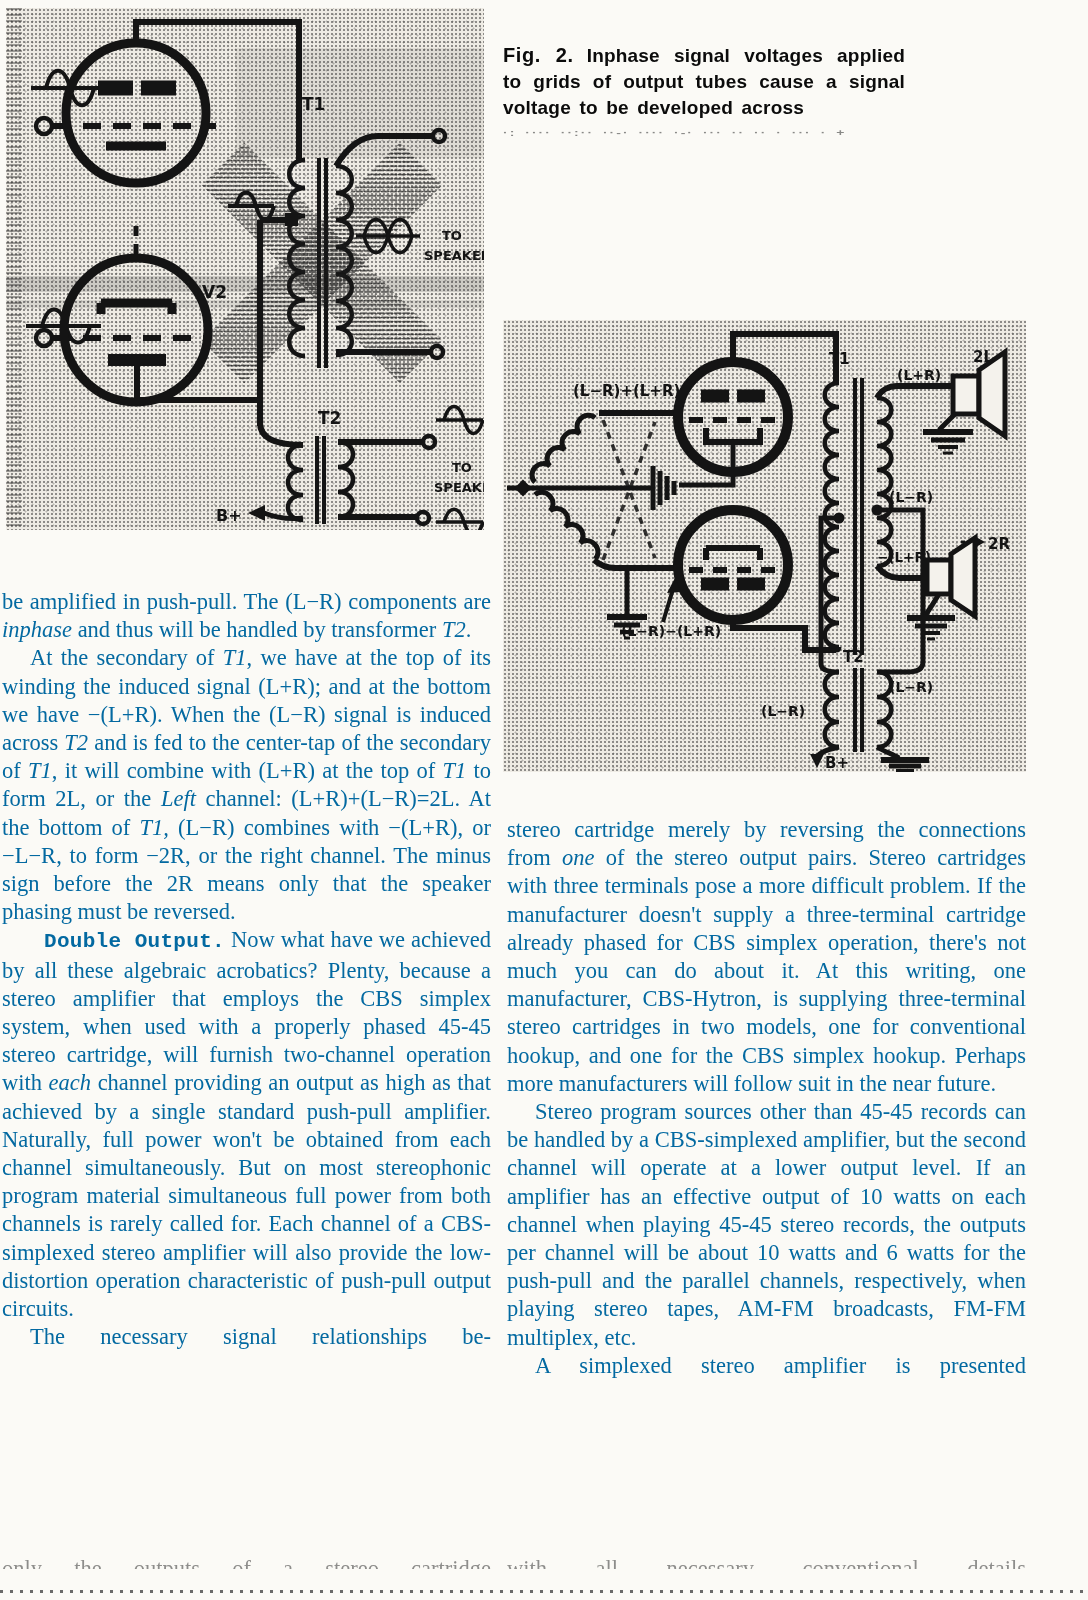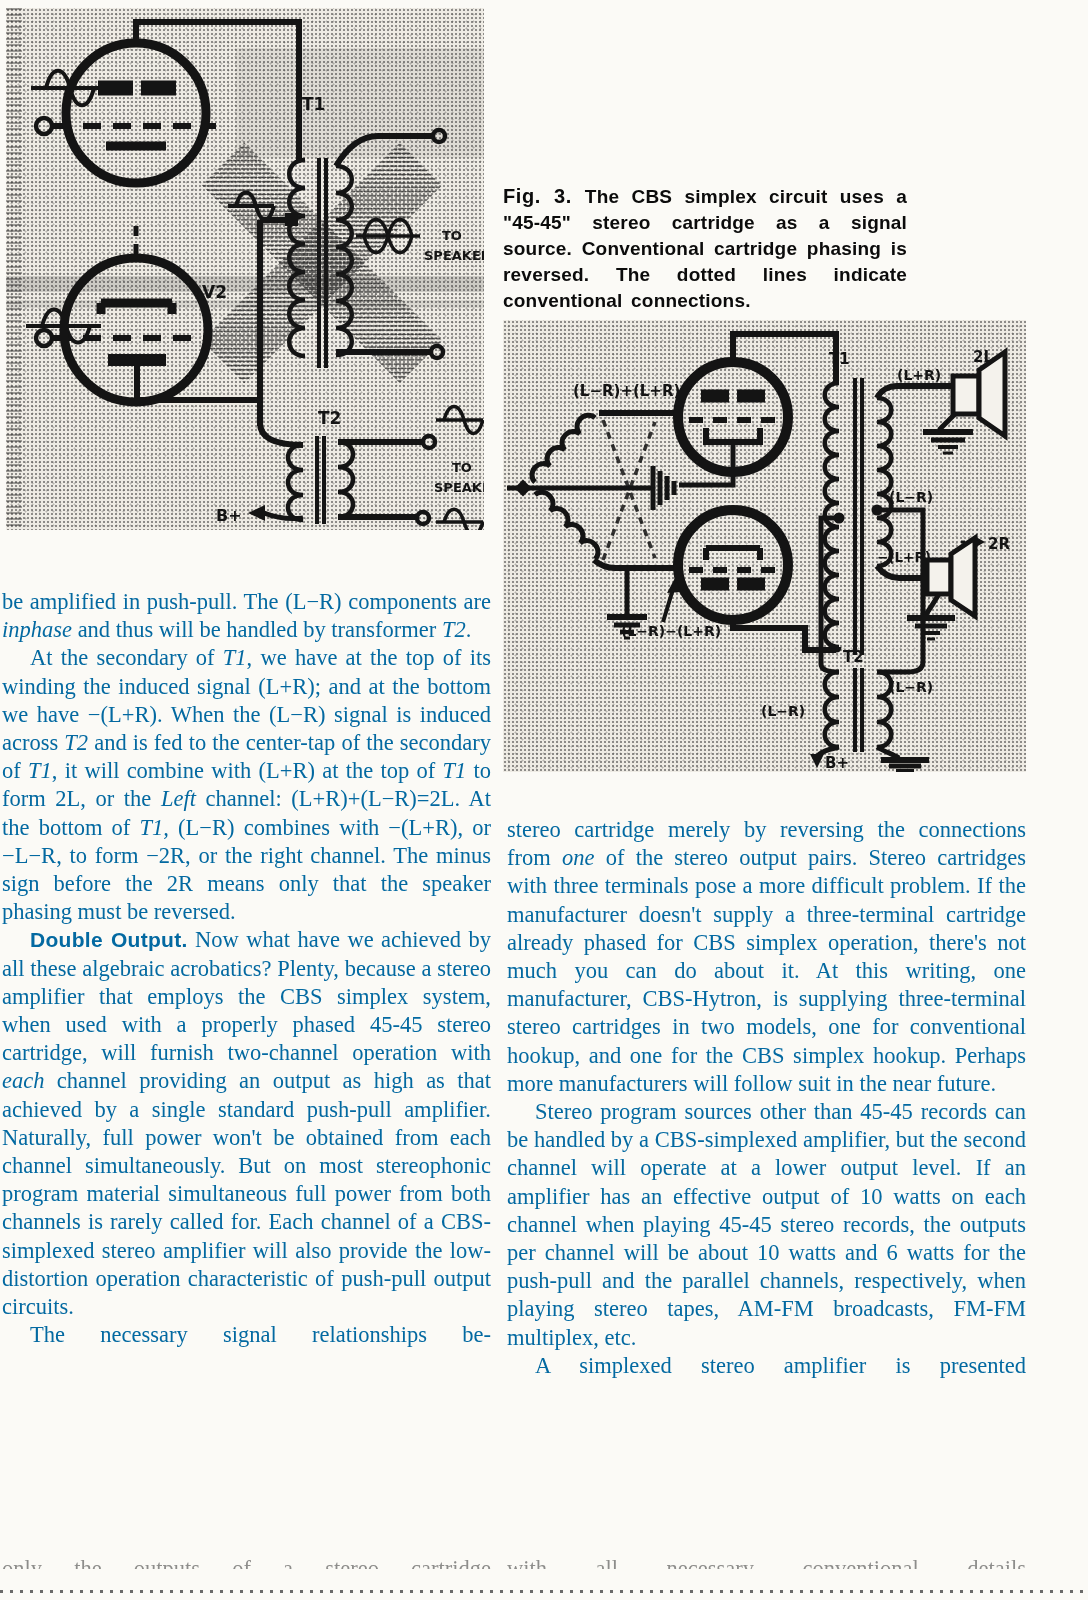--- a/index.html
+++ b/index.html
@@ -50,22 +50,23 @@
     position:absolute; font-size:22.5px; line-height:28.2px;
     text-align:justify; color:#0369a1;
   }
   .col-left {left:2px;  top:588px; width:489px;}
   .col-right{left:507px; top:816px; width:519px;}
   .bodycol p{margin:0;}
   .bodycol p.indent{text-indent:28px;}
   .bodycol p.force-just{text-align-last:justify;}
   .bodycol span.i{font-style:italic;}
   .bodycol span.runin{
-    font-family:Liberation Sans, sans-serif; font-weight:700; font-size:21px;
+    font-family:Liberation Mono, monospace; font-weight:700; font-size:21px;
     letter-spacing:.3px;
+    margin-left:14px;
   }
   
   .cutline{
     position:absolute; font-size:22.5px; line-height:26px; text-align:justify; text-align-last:justify;
     height:13px; overflow:hidden; opacity:.5; color:#222;
   }
   .cut-left {left:2px;  top:1556px; width:489px;}
   .cut-right{left:507px; top:1556px; width:519px;}
   .dotline{
     position:absolute; left:0; right:0; top:1590px; height:3px; opacity:.75;
@@ -171,24 +172,25 @@
       </g>
       <text x="446" y="464" font-size="13">TO</text>
       <text x="428" y="484" font-size="13">SPEAKER</text>
       <g>
         <path class="wire" d="M430 514 H477" stroke-width="3.5"></path>
         <path class="wire" d="M438 514 C443 497 453 497 458 514 C463 531 472 531 477 514" stroke-width="3.5"></path>
       </g>
     </svg>
   </div>
 
-
-  <div class="caption cap3">
-    <p><span class="fig-label">Fig. 3.</span><span>The CBS simplex circuit uses a "45-45" stereo cartridge as a signal source. Conventional cartridge phasing is reversed. The dotted lines indicate conventional connections.</span></p>
+  <div class="caption cap2">
+    <p><span class="fig-label">Fig. 2.</span><span>Inphase signal voltages applied to grids of output tubes cause a signal voltage to be developed across</span></p>
+    <div class="caption-faded">·: ···· ··:·· ··-· ···· ·-· ··· ·· ·· · ··· · +</div>
   </div>
+
 
   <div class="fig-diagram fig3">
     <svg width="523" height="452" viewBox="0 0 523 452">
 
       <g>
         <path class="wire" d="M4 168 H18" stroke-width="5"></path>
         <rect x="14" y="162" width="12" height="12" fill="#141414" transform="rotate(45 20 168)"></rect>
         <g transform="rotate(-47 62 130)">
           <path class="wire" stroke-width="5" d="M18 130 a11 10 0 1 1 22 0 a11 10 0 1 1 22 0 a11 10 0 1 1 22 0 a11 10 0 1 1 22 0"></path>
         </g>

